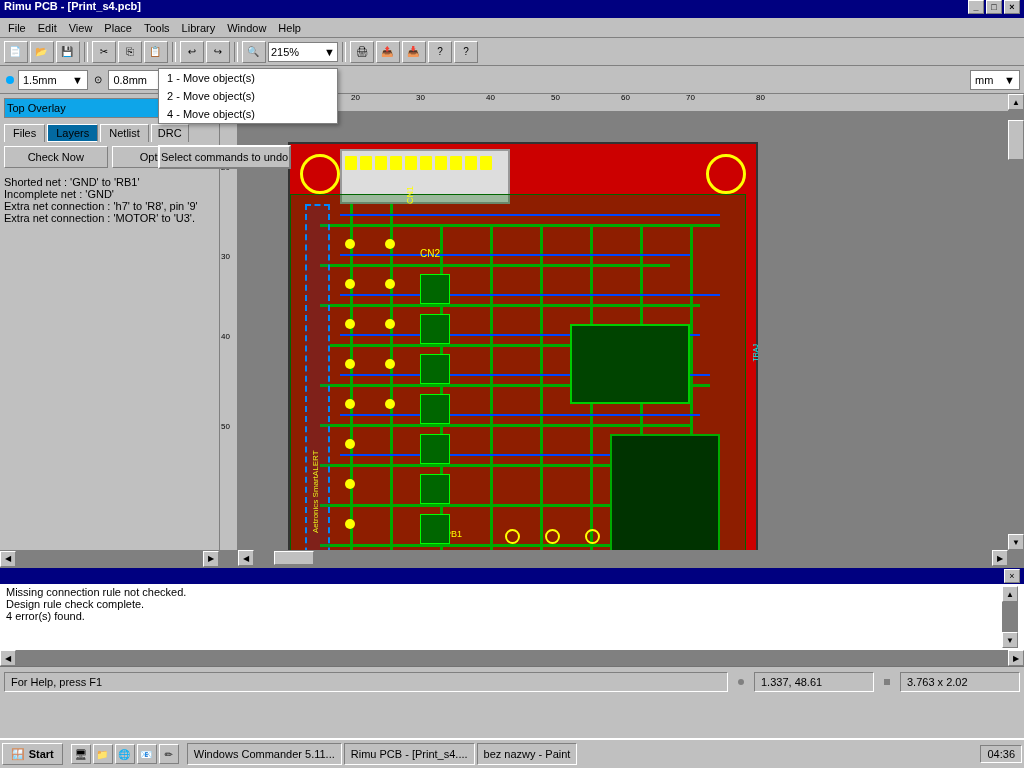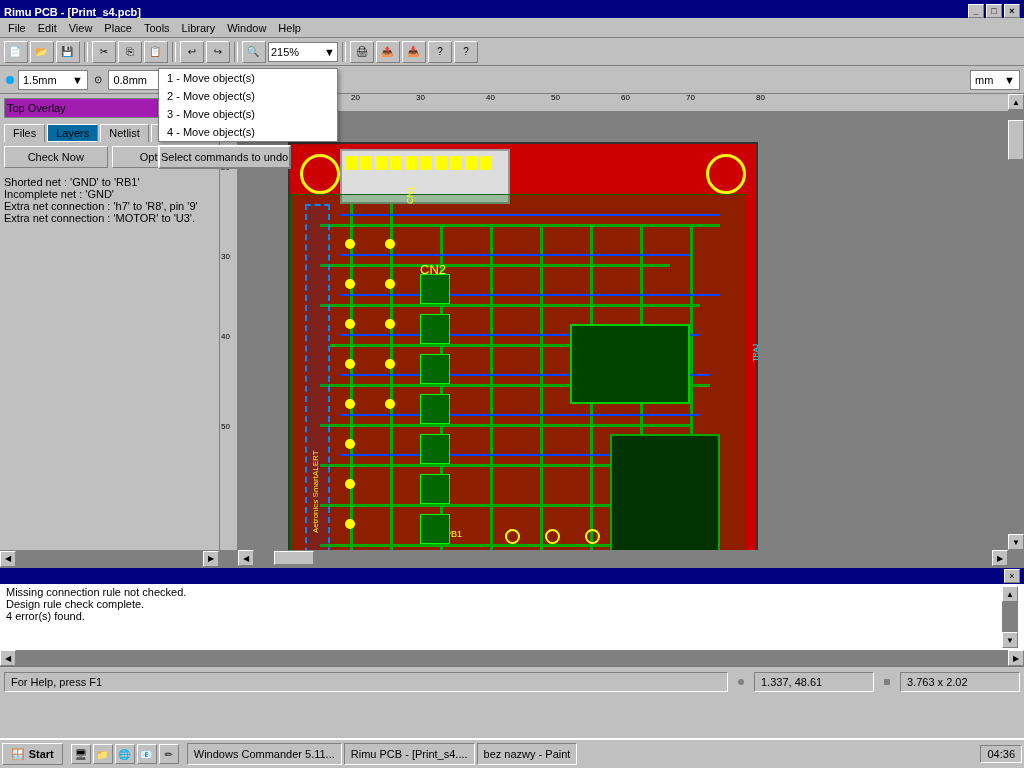--- a/index.html
+++ b/index.html
@@ -4,21 +4,21 @@
   <style>
     * { margin: 0; padding: 0; box-sizing: border-box; }
     body { font-family: 'Arial', sans-serif; font-size: 11px; background: #c0c0c0; width: 1024px; height: 768px; overflow: hidden; }
 
     
     #title-bar {
       background: #000080;
       color: white;
       height: 18px;
       display: flex;
-      align-items: flex-end;
+      align-items: flex-start;
       justify-content: space-between;
       padding: 0 4px;
       font-size: 11px;
       font-weight: bold;
     }
     #title-bar-buttons { display: flex; gap: 2px; }
     .title-btn {
       width: 16px; height: 14px;
       background: #c0c0c0;
       border: 1px solid;
@@ -91,21 +91,21 @@
       flex-direction: column;
     }
 
     
     #layer-select-row {
       padding: 4px;
     }
     #layer-select {
       width: 100%;
       height: 20px;
-      background: #a21caf;
+      background: #0ea5e9;
       border: 1px solid #808080;
       font-size: 11px;
       display: flex; align-items: center;
       padding: 0 2px;
     }
 
     
     #tabs-row {
       display: flex;
       padding: 2px 4px 0;
@@ -606,21 +606,21 @@
         <div class="pcb-via" style="left:55px;top:255px;width:10px;height:10px;"></div>
         <div class="pcb-via" style="left:95px;top:255px;width:10px;height:10px;"></div>
         <div class="pcb-via" style="left:55px;top:295px;width:10px;height:10px;"></div>
         <div class="pcb-via" style="left:55px;top:335px;width:10px;height:10px;"></div>
         <div class="pcb-via" style="left:55px;top:375px;width:10px;height:10px;"></div>
         <div class="pcb-via" style="left:55px;top:415px;width:10px;height:10px;"></div>
 
         <div style="position:absolute;top:180px;left:280px;width:120px;height:80px;background:#004400;border:2px solid #00cc00;"></div>
 
         <div style="position:absolute;top:60px;left:115px;color:#ffff00;font-size:9px;transform:rotate(-90deg);transform-origin:left top;white-space:nowrap;">CN1</div>
-        <div style="position:absolute;top:118px;left:130px;color:#ffff00;font-size:13px;white-space:nowrap;">CN2</div>
+        <div style="position:absolute;top:104px;left:130px;color:#ffff00;font-size:10px;white-space:nowrap;">CN2</div>
         <div style="position:absolute;top:385px;left:155px;color:#ffff00;font-size:9px;white-space:nowrap;">PB1</div>
 
         <div style="position:absolute;top:380px;left:30px;color:#ffff00;font-size:8px;transform:rotate(-90deg);transform-origin:left bottom;white-space:nowrap;">Aetronics SmartALERT</div>
 
         <div style="position:absolute;top:200px;right:5px;color:#00ffff;font-size:7px;transform:rotate(-90deg);transform-origin:right top;white-space:nowrap;">TRAJ</div>
 
         <div style="position:absolute;top:60px;left:15px;width:25px;height:410px;border:2px dashed #0088ff;background:rgba(0,68,255,0.1);"></div>
 
         <div style="position:absolute;top:130px;left:130px;width:30px;height:30px;background:#006600;border:1px solid #00ff00;"></div>
         <div style="position:absolute;top:170px;left:130px;width:30px;height:30px;background:#006600;border:1px solid #00ff00;"></div>
@@ -668,21 +668,20 @@
         <div class="scr-thumb" style="width:40px;height:14px;margin-top:1px;margin-left:20px;"></div>
       </div>
       <div class="scr-btn">▶</div>
     </div>
   </div>
 </div>
 
 <div id="dropdown-popup">
   <div class="dropdown-item">1 - Move object(s)</div>
   <div class="dropdown-item">2 - Move object(s)</div>
-  <div class="dropdown-item">3 - Move object(s)</div>
   <div class="dropdown-item">4 - Move object(s)</div>
 </div>
 
 <div id="undo-btn-container">
   <button id="undo-btn">Select commands to undo</button>
 </div>
 
 <div id="log-panel">
   <div id="log-titlebar">
     <span></span>

